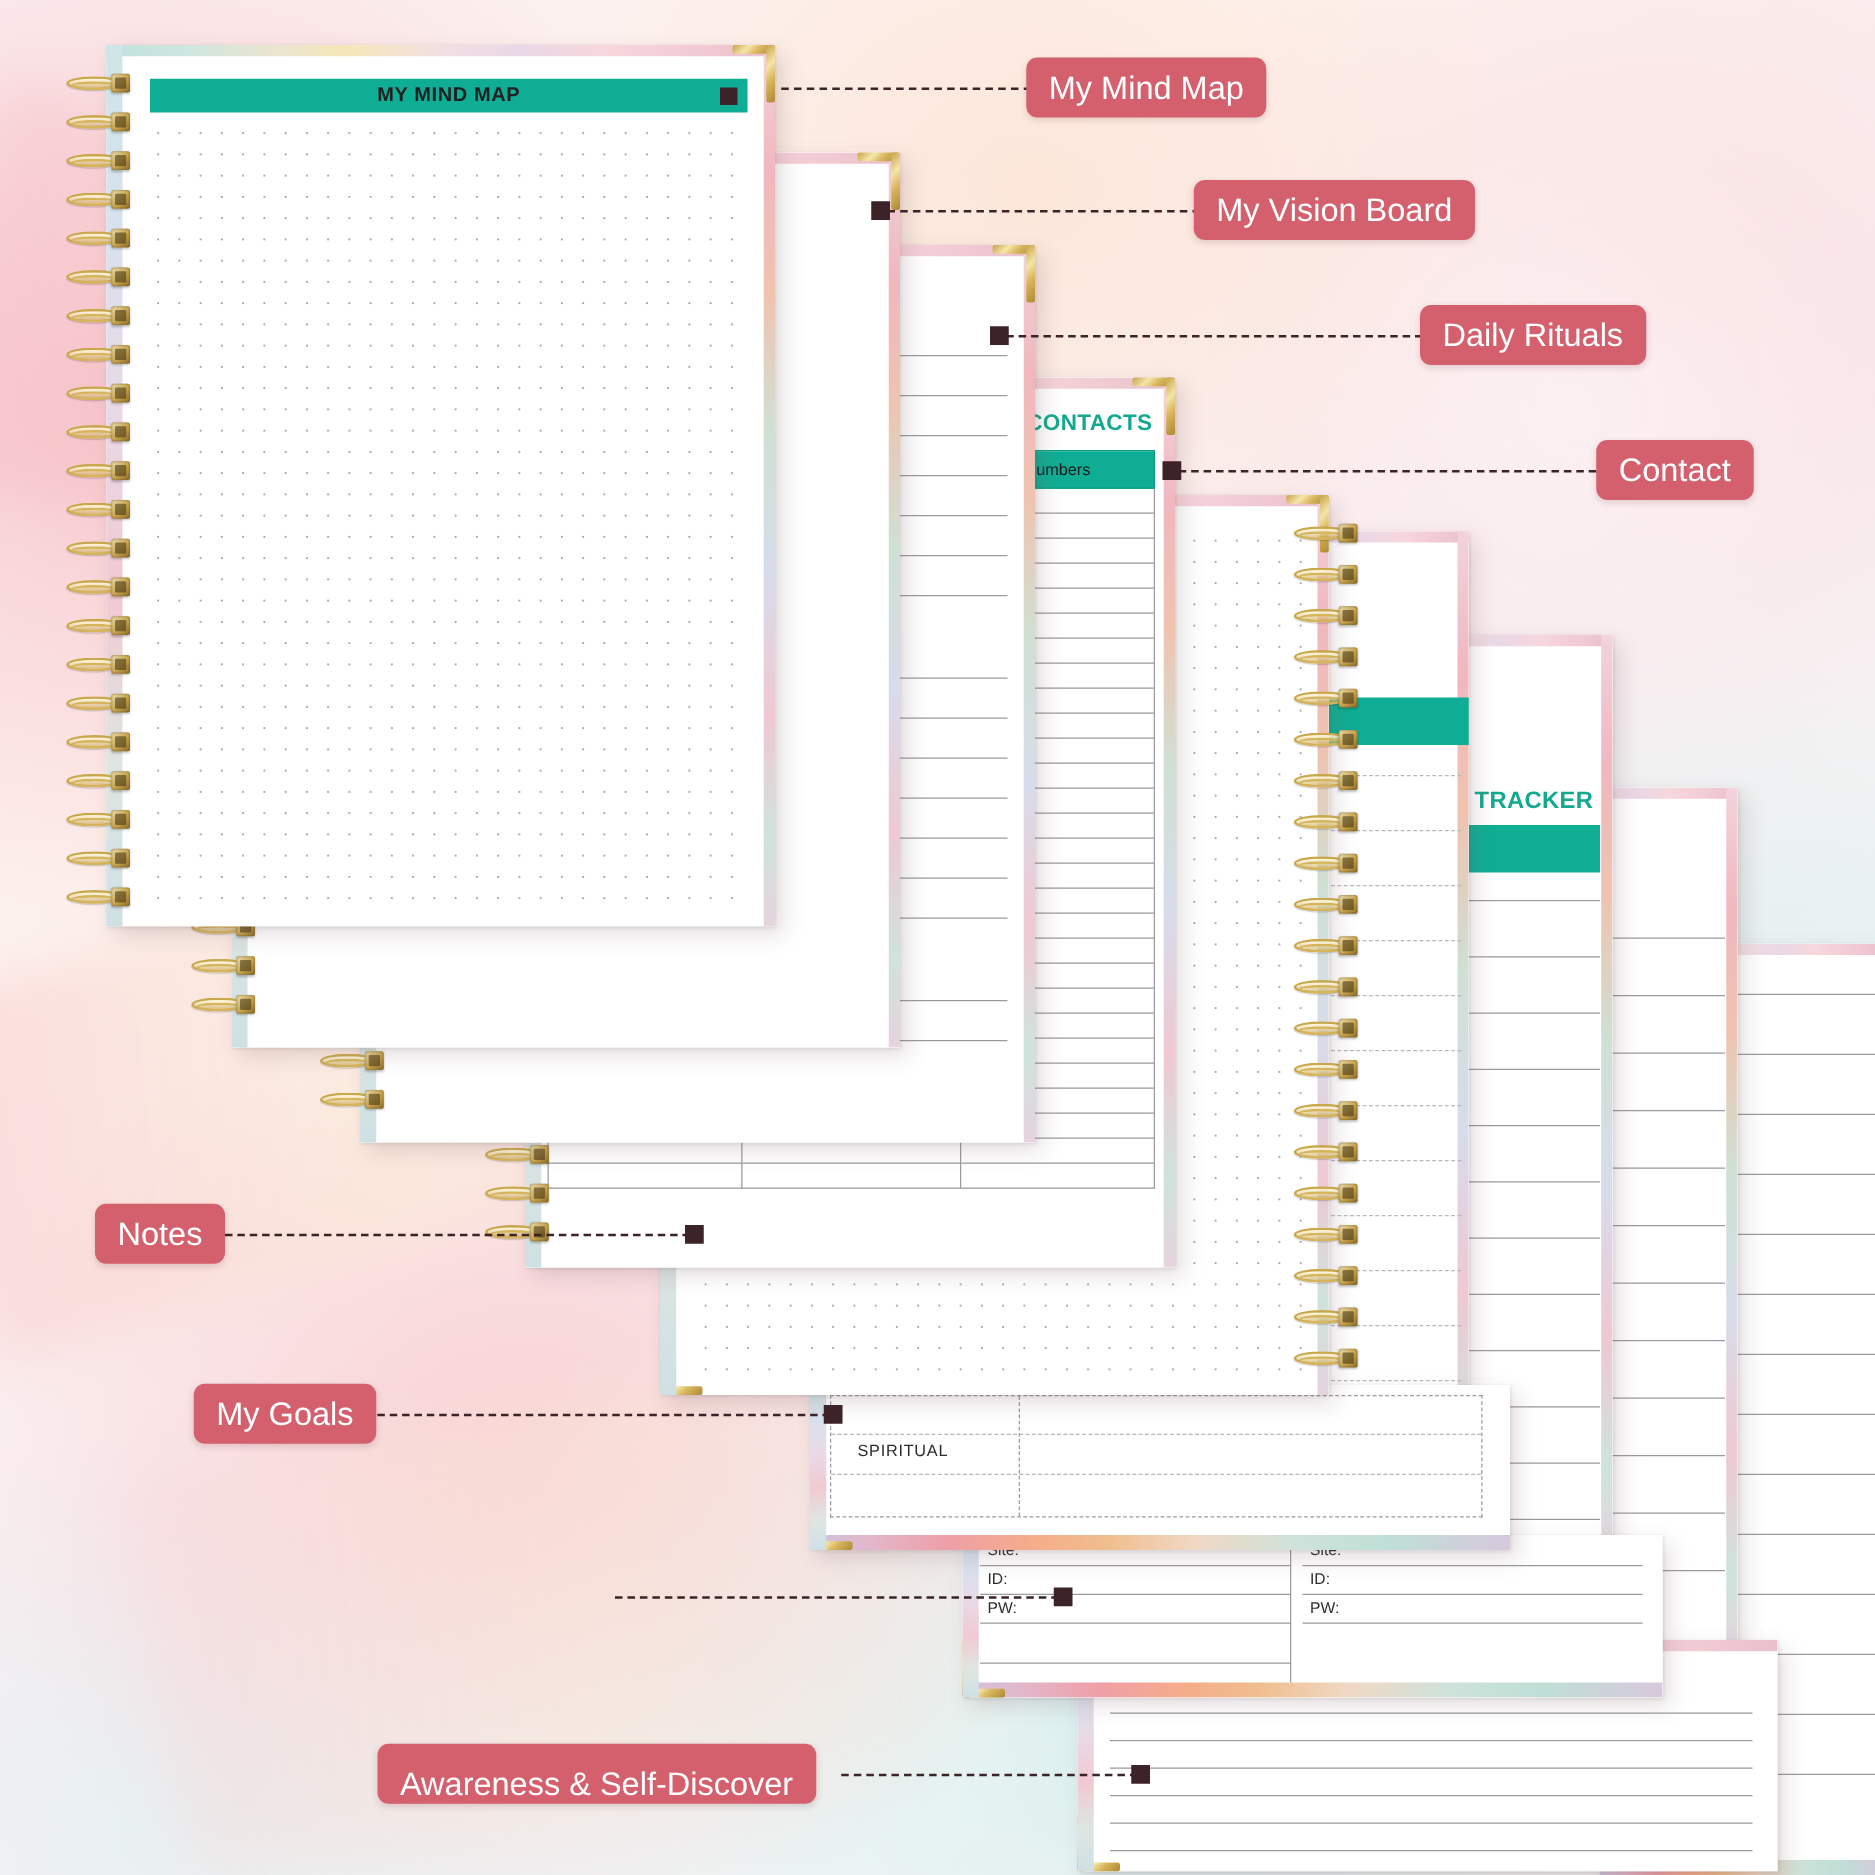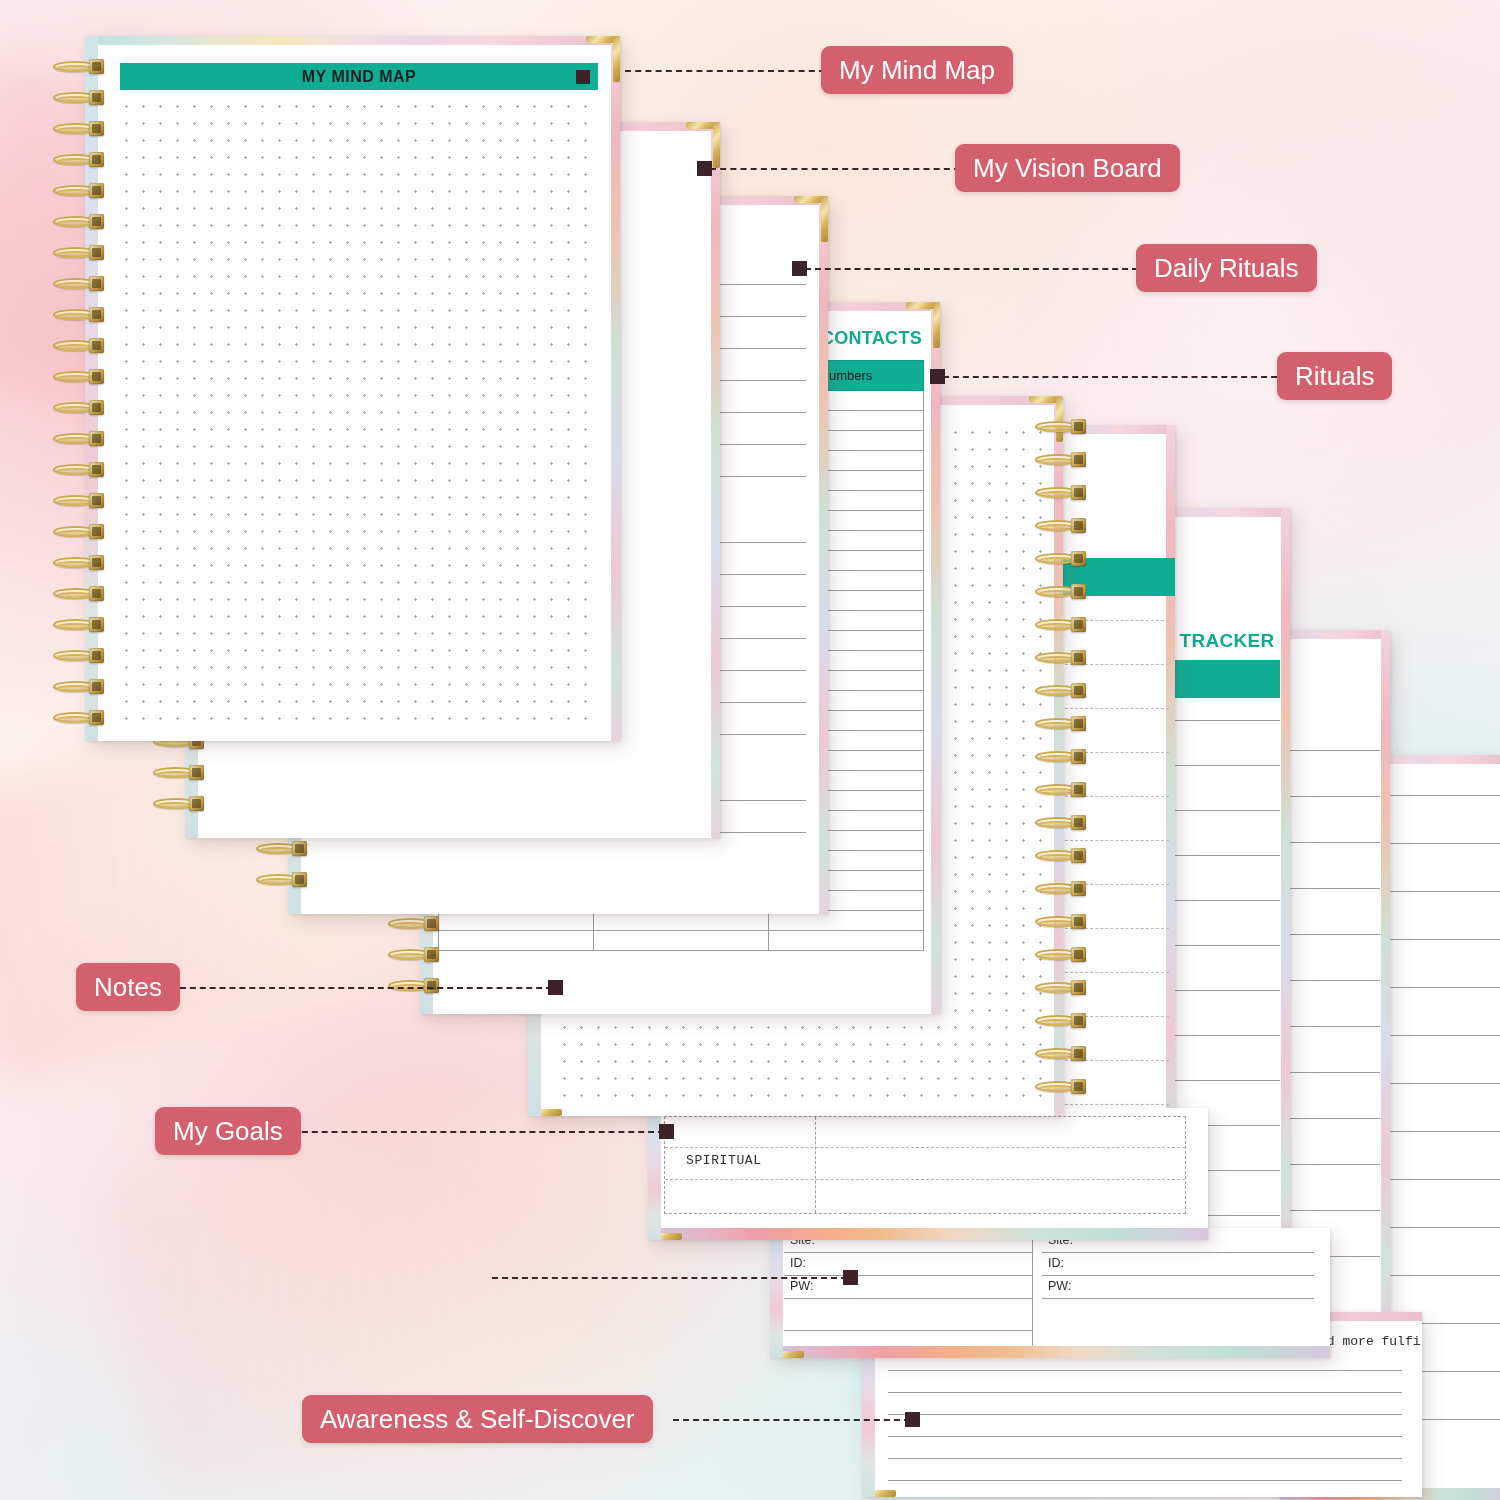--- a/index.html
+++ b/index.html
@@ -122,21 +122,21 @@
   .dotgrid {
     position:absolute;
     background-image: radial-gradient(#8d8d93 1.1px, transparent 1.2px);
     background-size: 17px 17px;
     opacity:.75;
   }
   .lines { position:absolute; }
   .lines .ln { position:absolute; left:0; right:0; height:1px; background:#9a9aa0; }
   .lines.dash .ln { background:none; border-top:1px dashed #b7b7bd; }
 
-  .ftext { position:absolute; color:#2c2c30; white-space:nowrap;font-family:Liberation Mono, monospace; }
+  .ftext { position:absolute; color:#2c2c30; white-space:nowrap; }
 
   table.ctbl { position:absolute; border-collapse:collapse; }
   table.ctbl th {
     background:#0fae94; color:#17181a; font-weight:normal;
     border:1px solid #0a9b84; font-size:13px; padding:7px 0;
   }
   table.ctbl td { border:1px solid #9a9aa0; height:20px; }
 
   
   .goalgrid { position:absolute; border:1px dashed #9b9ba2; }
@@ -1627,25 +1627,25 @@
   <div class="callout" style="left:821px; top:46px;">
     <span>My Mind Map</span>
   </div>
   <div class="callout" style="left:955px; top:144px;">
     <span>My Vision Board</span>
   </div>
   <div class="callout" style="left:1136px; top:244px;">
     <span>Daily Rituals</span>
   </div>
   <div class="callout" style="left:1277px; top:352px;">
-    <span>Rituals</span>
+    <span>Contact</span>
   </div>
   <div class="callout" style="left:76px; top:963px;">
     <span>Notes</span>
   </div>
   <div class="callout" style="left:155px; top:1107px;">
     <span>My Goals</span>
   </div>
-  <div class="callout" style="left:302px; top:1395px;">
+  <div class="callout" style="left:302px; top:1395px;align-items:flex-end;">
     <span>Awareness &amp; Self-Discover</span>
   </div>
 
 </div>
 
 </body></html>

